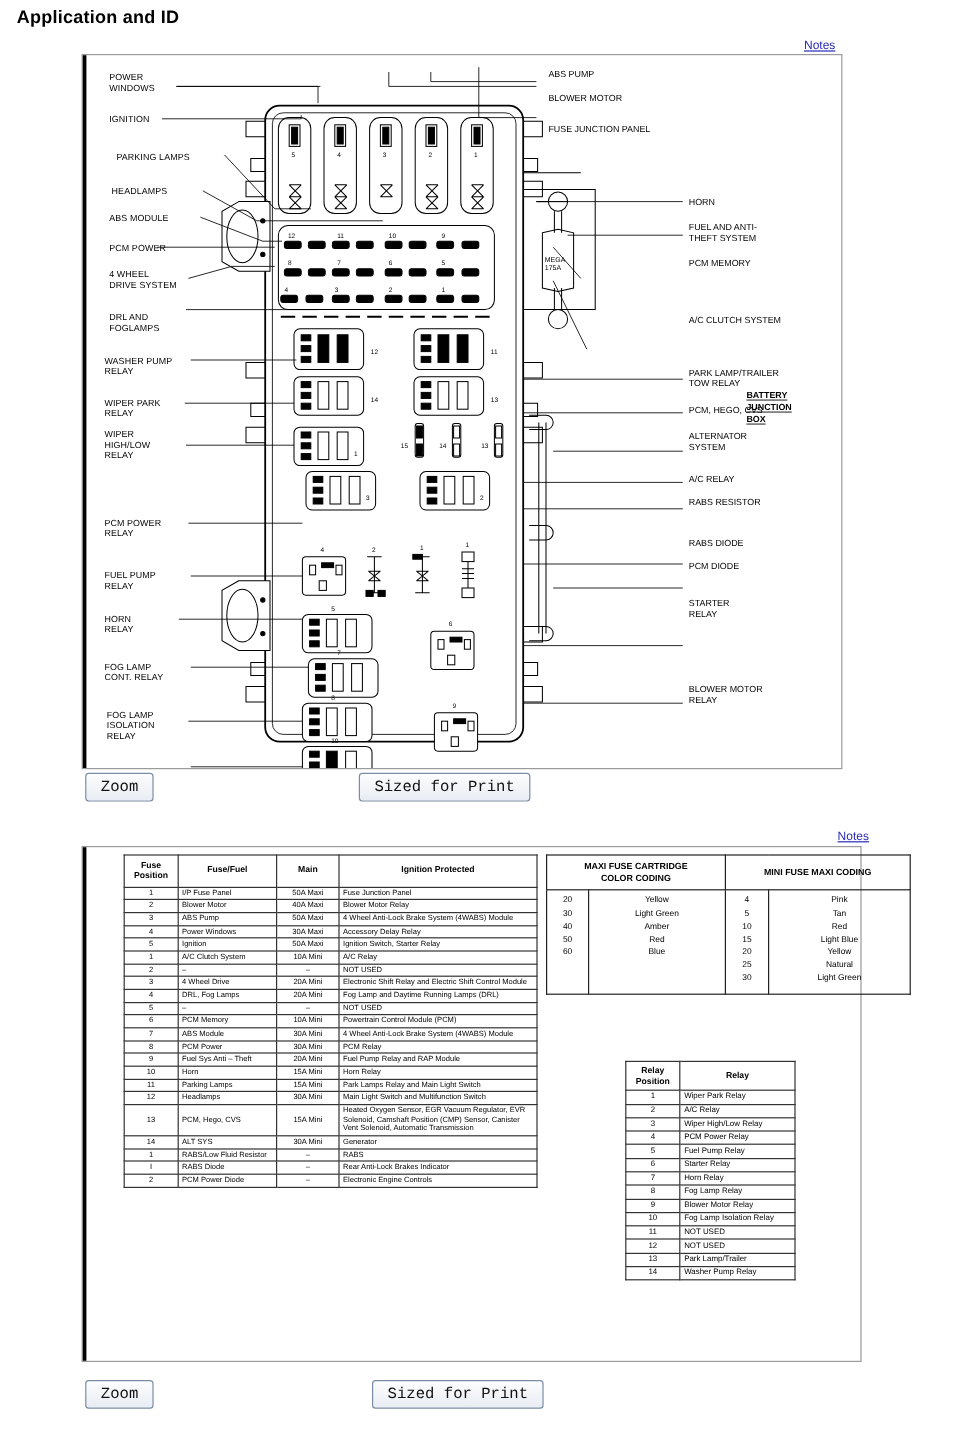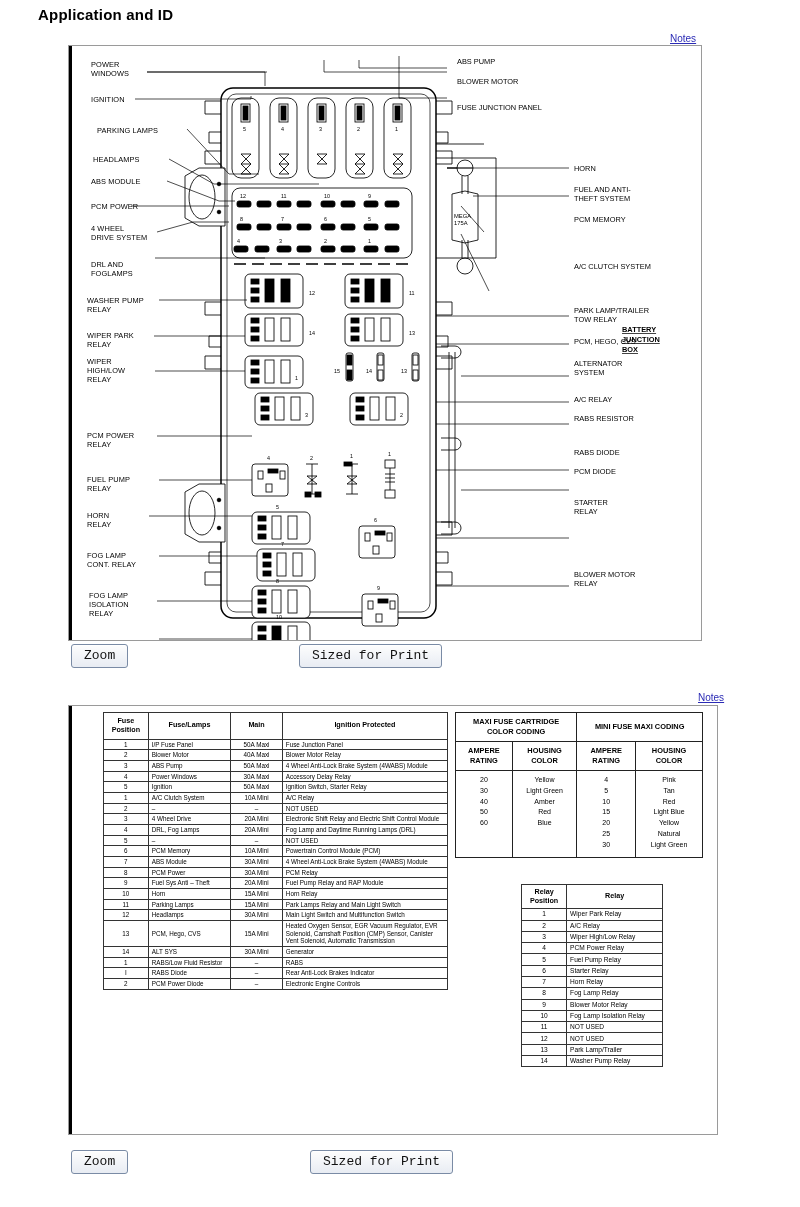--- a/index.html
+++ b/index.html
@@ -3,21 +3,21 @@
 <meta charset="utf-8">
 <style>
   html,body{margin:0;padding:0;}
   body{
     width:800px;height:1207px;background:#ffffff;
     font-family:"Liberation Sans", sans-serif;
     color:#000;overflow:hidden;position:relative;
   }
   .page-title{
     position:absolute;left:14px;top:6px;
-    font-size:15px;font-weight:bold;letter-spacing:.2px;margin-left:24px;
+    font-size:15px;font-weight:bold;letter-spacing:.2px;
   }
   .notes-link{
     position:absolute;font-size:10px;color:#2b2bb5;
     text-decoration:underline;cursor:pointer;padding-left:12px;
   }
   #notes-top{left:658px;top:33px;}
   #notes-bottom{left:686px;top:692px;}
 
   
   .panel{
@@ -70,21 +70,21 @@
   }
   #fuse-table th,#fuse-table td{
     border:.6px solid #333;padding:1px 3px;vertical-align:middle;
     line-height:1.22;
   }
   #fuse-table th{font-weight:bold;text-align:center;font-size:7.2px;padding:4px 2px;}
   #fuse-table td.c{text-align:center;}
   #fuse-table td.l{text-align:left;}
 
   #color-table{
-    position:absolute;left:455px;top:712px;width:248px;font-size:7px;
+    position:absolute;left:455px;top:712px;width:304px;font-size:7px;
   }
   #color-table td,#color-table th{
     border:.7px solid #222;text-align:center;padding:2px 2px;line-height:1.35;
   }
   #color-table th{font-weight:bold;font-size:7.4px;padding:4px 2px;}
   #color-table td.vals{vertical-align:top;padding:4px 2px 6px;line-height:1.55;}
 
   #relay-table{
     position:absolute;left:521px;top:884px;width:142px;font-size:6.6px;
   }
@@ -549,21 +549,21 @@
 <div id="table-panel" class="panel">
   <div class="panel-inner-rule"></div>
 </div>
 
 <table id="fuse-table">
   <thead>
     <tr>
       <th style="width:13%">
         <span>Fuse</span><br><span>Position</span>
       </th>
-      <th style="width:24%">Fuse/Lamps</th>
+      <th style="width:24%">Fuse/Fuel</th>
       <th style="width:15%">Main</th>
       <th style="width:48%">Ignition Protected</th>
     </tr>
   </thead>
   <tbody id="fuse-table-body">
       <tr>
         <td class="c">1</td>
         <td class="l">I/P Fuse Panel</td>
         <td class="c">50A Maxi</td>
         <td class="l">Fuse Junction Panel</td>
@@ -697,26 +697,20 @@
     </tbody>
 </table>
 
 <table id="color-table">
   <tbody>
       <tr>
     <th colspan="2">
       <span>MAXI FUSE CARTRIDGE</span><br><span>COLOR CODING</span>
     </th>
     <th colspan="2">MINI FUSE MAXI CODING</th>
-  </tr>
-  <tr>
-    <th><span>AMPERE</span><br><span>RATING</span></th>
-    <th><span>HOUSING</span><br><span>COLOR</span></th>
-    <th><span>AMPERE</span><br><span>RATING</span></th>
-    <th><span>HOUSING</span><br><span>COLOR</span></th>
   </tr>
   <tr>
     <td class="vals" id="maxi-ratings-cell">
           <div>20</div>
           <div>30</div>
           <div>40</div>
           <div>50</div>
           <div>60</div>
         </td>
     <td class="vals" id="maxi-colors-cell">

